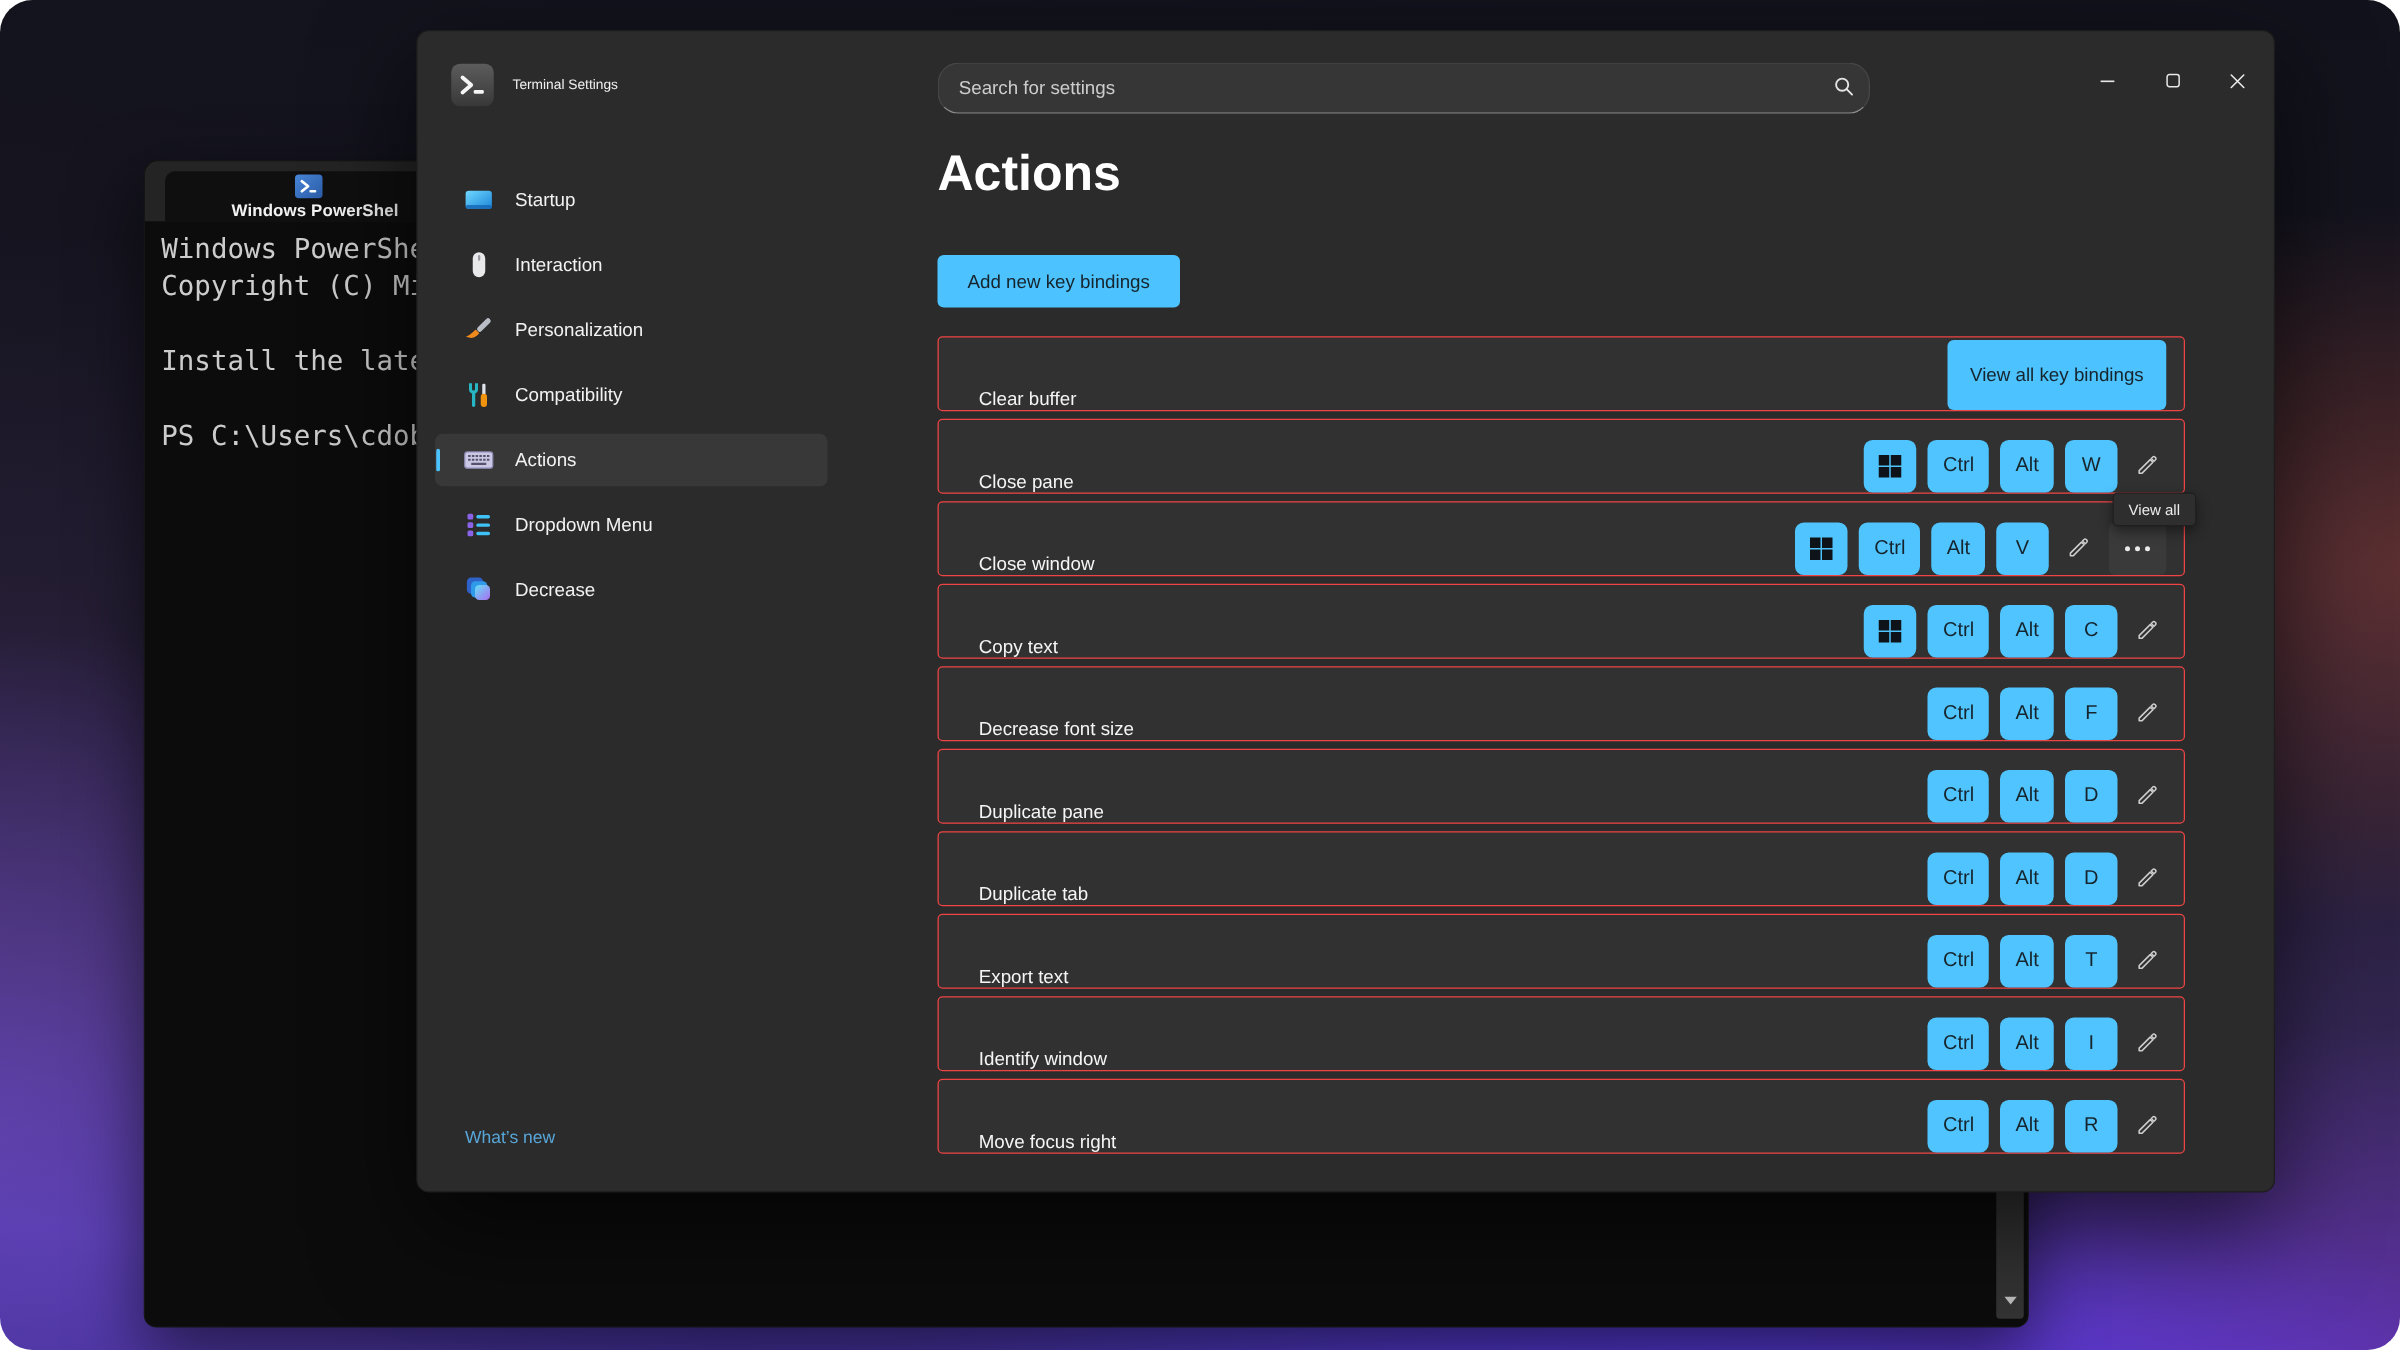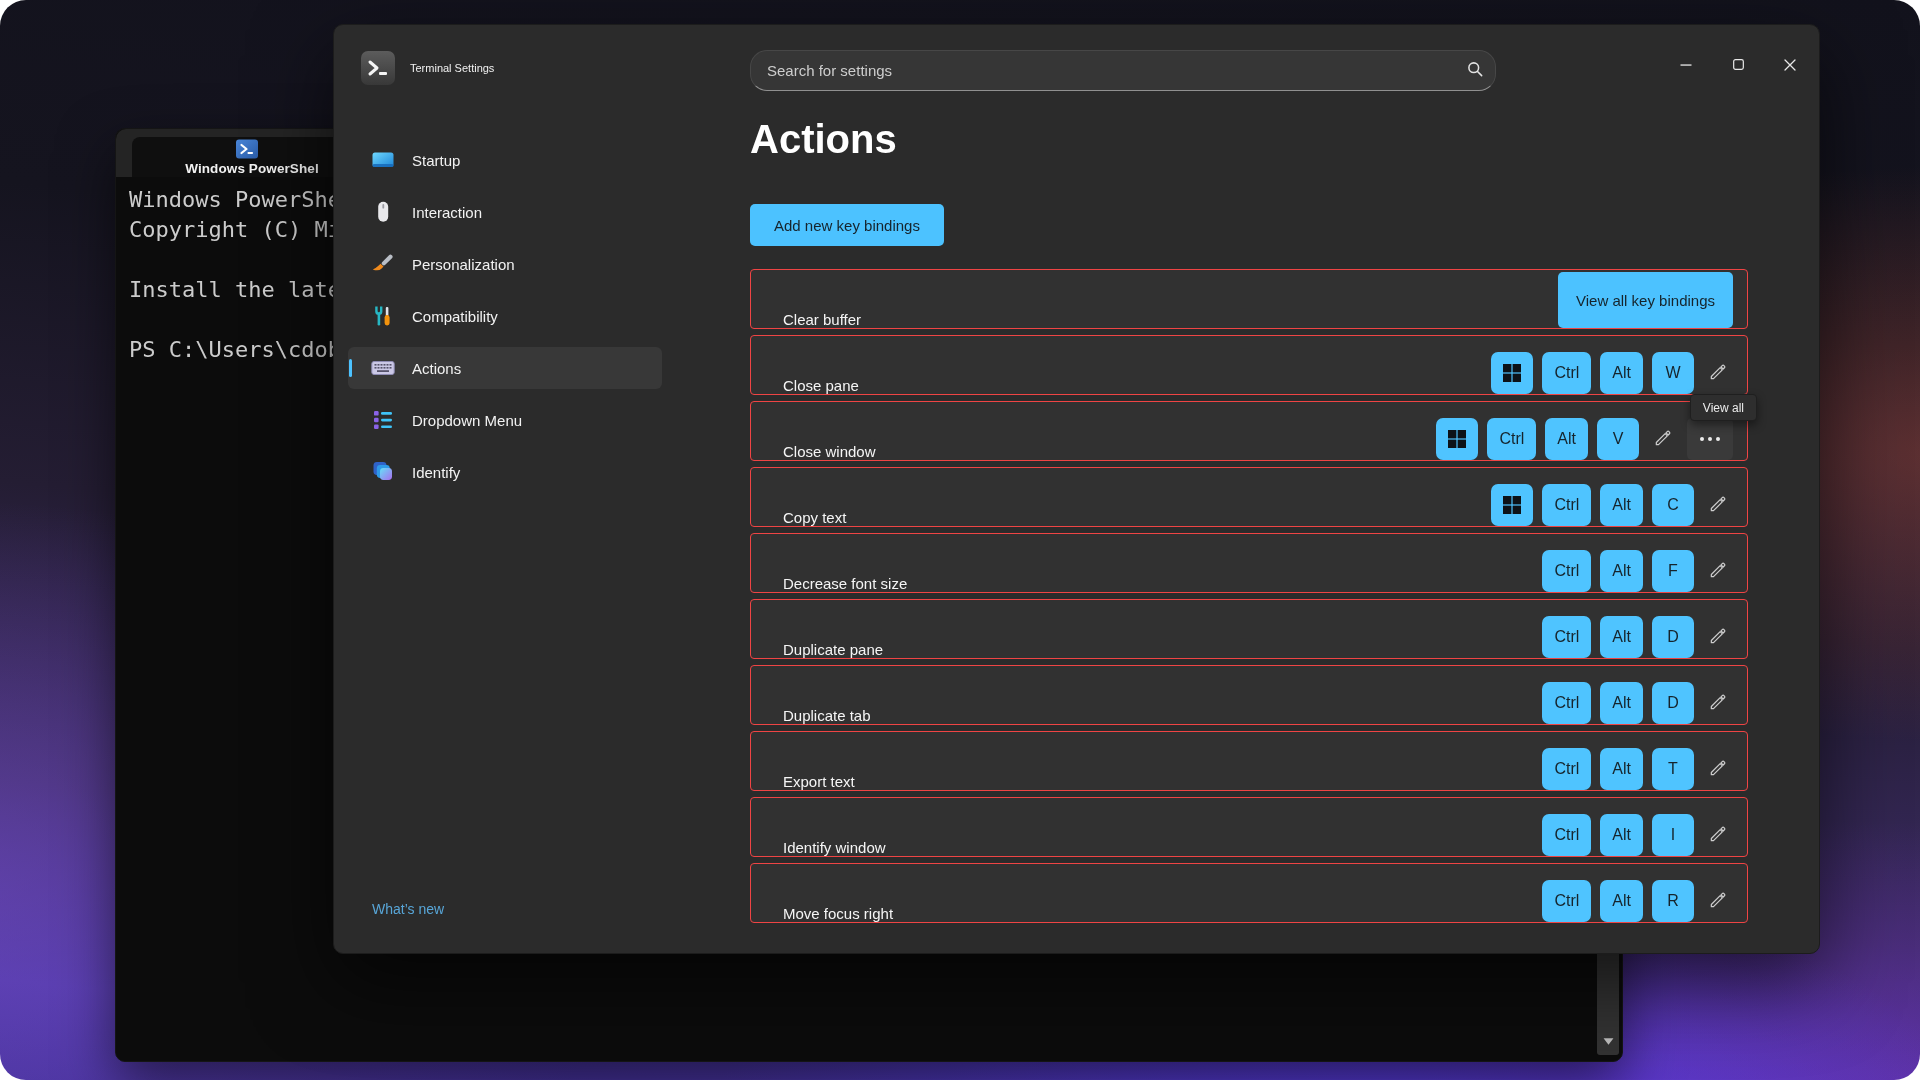--- a/index.html
+++ b/index.html
@@ -267,21 +267,21 @@
                 <linearGradient id="gF" x1="0" y1="0" x2="1" y2="1">
                   <stop offset="0" stop-color="#66e0f7"></stop>
                   <stop offset="1" stop-color="#a86ef0"></stop>
                 </linearGradient>
               </defs>
               <rect x="3.5" y="3" width="13" height="13" rx="3.4" fill="#2f62c8"></rect>
               <rect x="6.8" y="6" width="13" height="13" rx="3.4" fill="#2f9ae8"></rect>
               <rect x="10" y="9" width="12" height="12" rx="3.4" fill="url(#gF)"></rect>
             </svg>
           </span>
-    <span class="side-label">Identify</span>
+    <span class="side-label">Decrease</span>
   </div>
       </div>
     <a id="whats-new">What’s new</a>
 
     <div id="page-title">Actions</div>
     <button id="add-btn">Add new key bindings</button>
 
     <div id="rows">
         <div class="action-row">
     <span class="row-label">Clear buffer</span>

